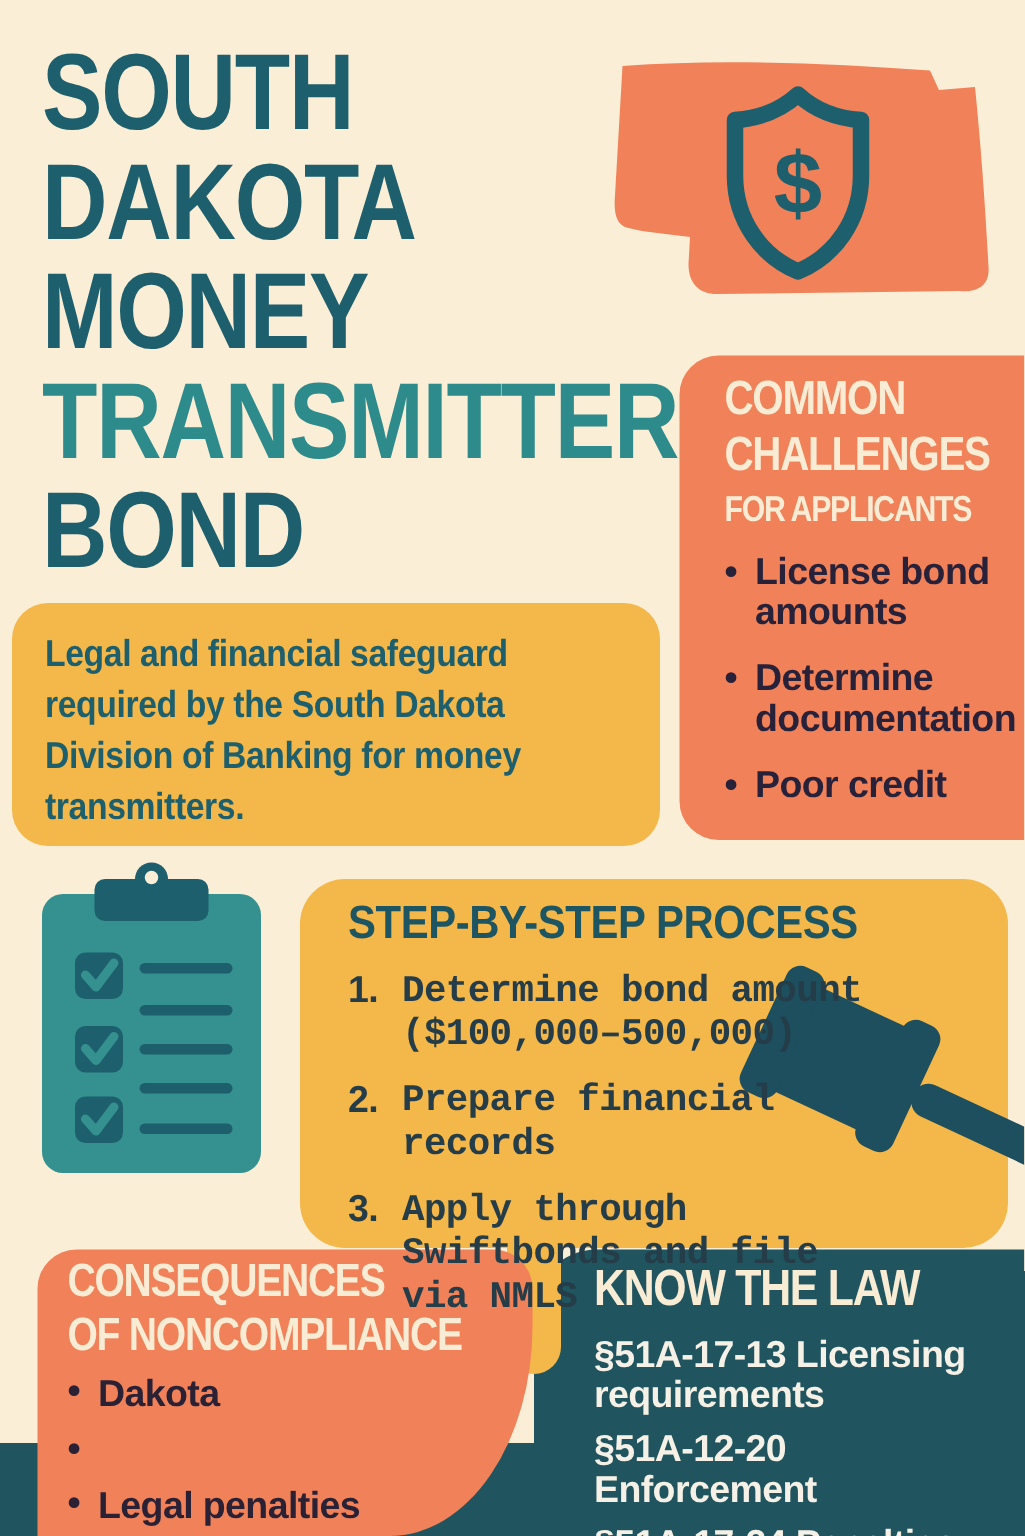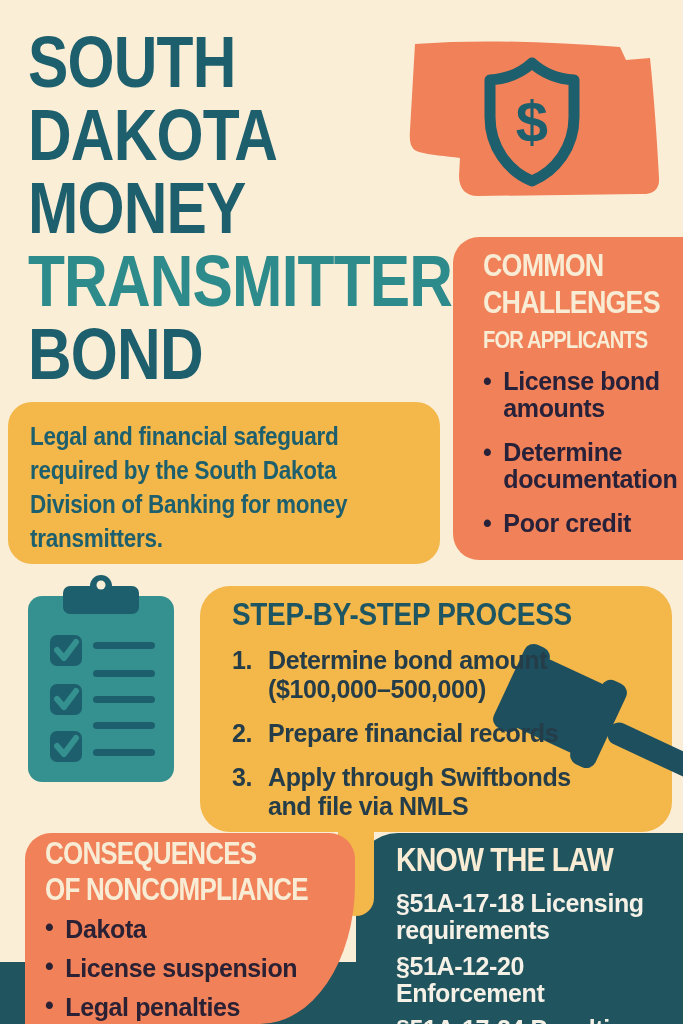--- a/index.html
+++ b/index.html
@@ -30,21 +30,21 @@
   #challenges-head{left:483px;top:247px;font-weight:800;font-size:32px;line-height:37px;color:#f9ecd4;white-space:nowrap;}
   #challenges-sub{left:483px;top:326px;font-weight:800;font-size:24px;color:#f9ecd4;white-space:nowrap;}
   .bullets{display:flex;flex-direction:column;}
   #challenges-bullets{left:483px;top:368px;width:190px;gap:17px;}
   .bullet-row{display:flex;gap:12px;font-weight:700;font-size:25px;line-height:27px;color:#27213a;letter-spacing:-0.4px;}
   .dot{font-size:25px;line-height:27px;}
   #step-head{left:232px;top:597px;font-weight:800;font-size:31px;color:#1d5563;white-space:nowrap;}
   #steps{left:232px;top:646px;display:flex;flex-direction:column;gap:15px;}
   .step{display:flex;font-weight:700;font-size:25px;line-height:29px;color:#253c49;letter-spacing:-0.4px;}
   .step-num{width:36px;flex:none;}
-  .step-text{width:318px;}
+  .step-text{width:318px;font-family:Liberation Mono, monospace;}
   #consequences-head{left:45px;top:836px;font-weight:800;font-size:31px;line-height:36px;color:#f9ecd4;white-space:nowrap;}
   #consequences-bullets{left:45px;top:914px;width:290px;gap:9px;}
   #consequences-bullets .bullet-row{color:#2a2135;line-height:30px;}
   #law-head{left:396px;top:840px;font-weight:800;font-size:34px;color:#f9ecd4;white-space:nowrap;}
   #law-items{left:396px;top:890px;display:flex;flex-direction:column;gap:9px;}
   .law-item{width:272px;font-weight:600;font-size:25px;line-height:27px;color:#f6f1e6;letter-spacing:-0.4px;}
 </style>
 </head>
 <body>
 
@@ -149,28 +149,27 @@
     <div>CONSEQUENCES</div>
     <div>OF NONCOMPLIANCE</div>
   </div>
   <div class="txt bullets" id="consequences-bullets">
     <div class="bullet-row">
       <span class="dot">•</span>
       <span>Dakota</span>
     </div>
     <div class="bullet-row">
       <span class="dot">•</span>
-      <span>License suspension</span>
     </div>
     <div class="bullet-row">
       <span class="dot">•</span>
       <span>Legal penalties</span>
     </div>
   </div>
 
   <div class="txt condensed" id="law-head">KNOW THE LAW</div>
   <div class="txt" id="law-items">
-    <div class="law-item">§51A-17-18 Licensing requirements</div>
+    <div class="law-item">§51A-17-13 Licensing requirements</div>
     <div class="law-item">§51A-12-20 Enforcement</div>
     <div class="law-item">§51A-17-24 Penalties</div>
   </div>
 
 </div>
 
 </body></html>

